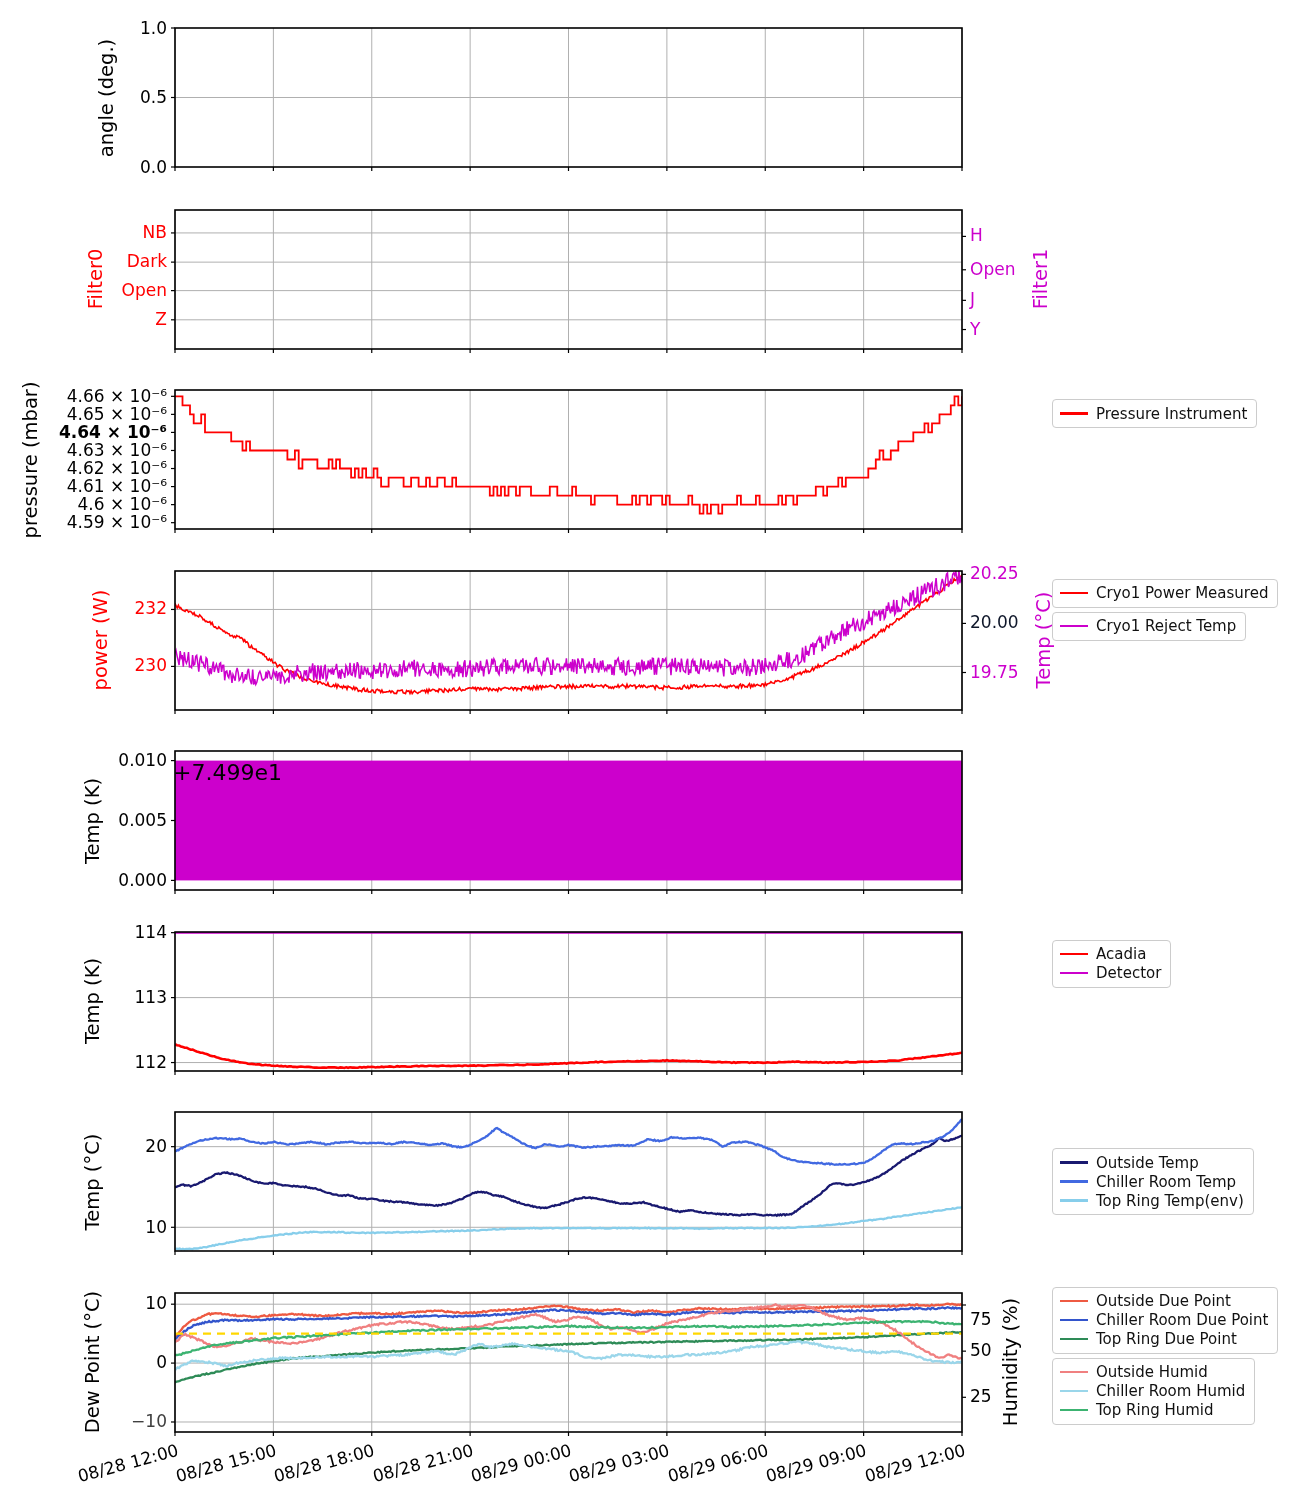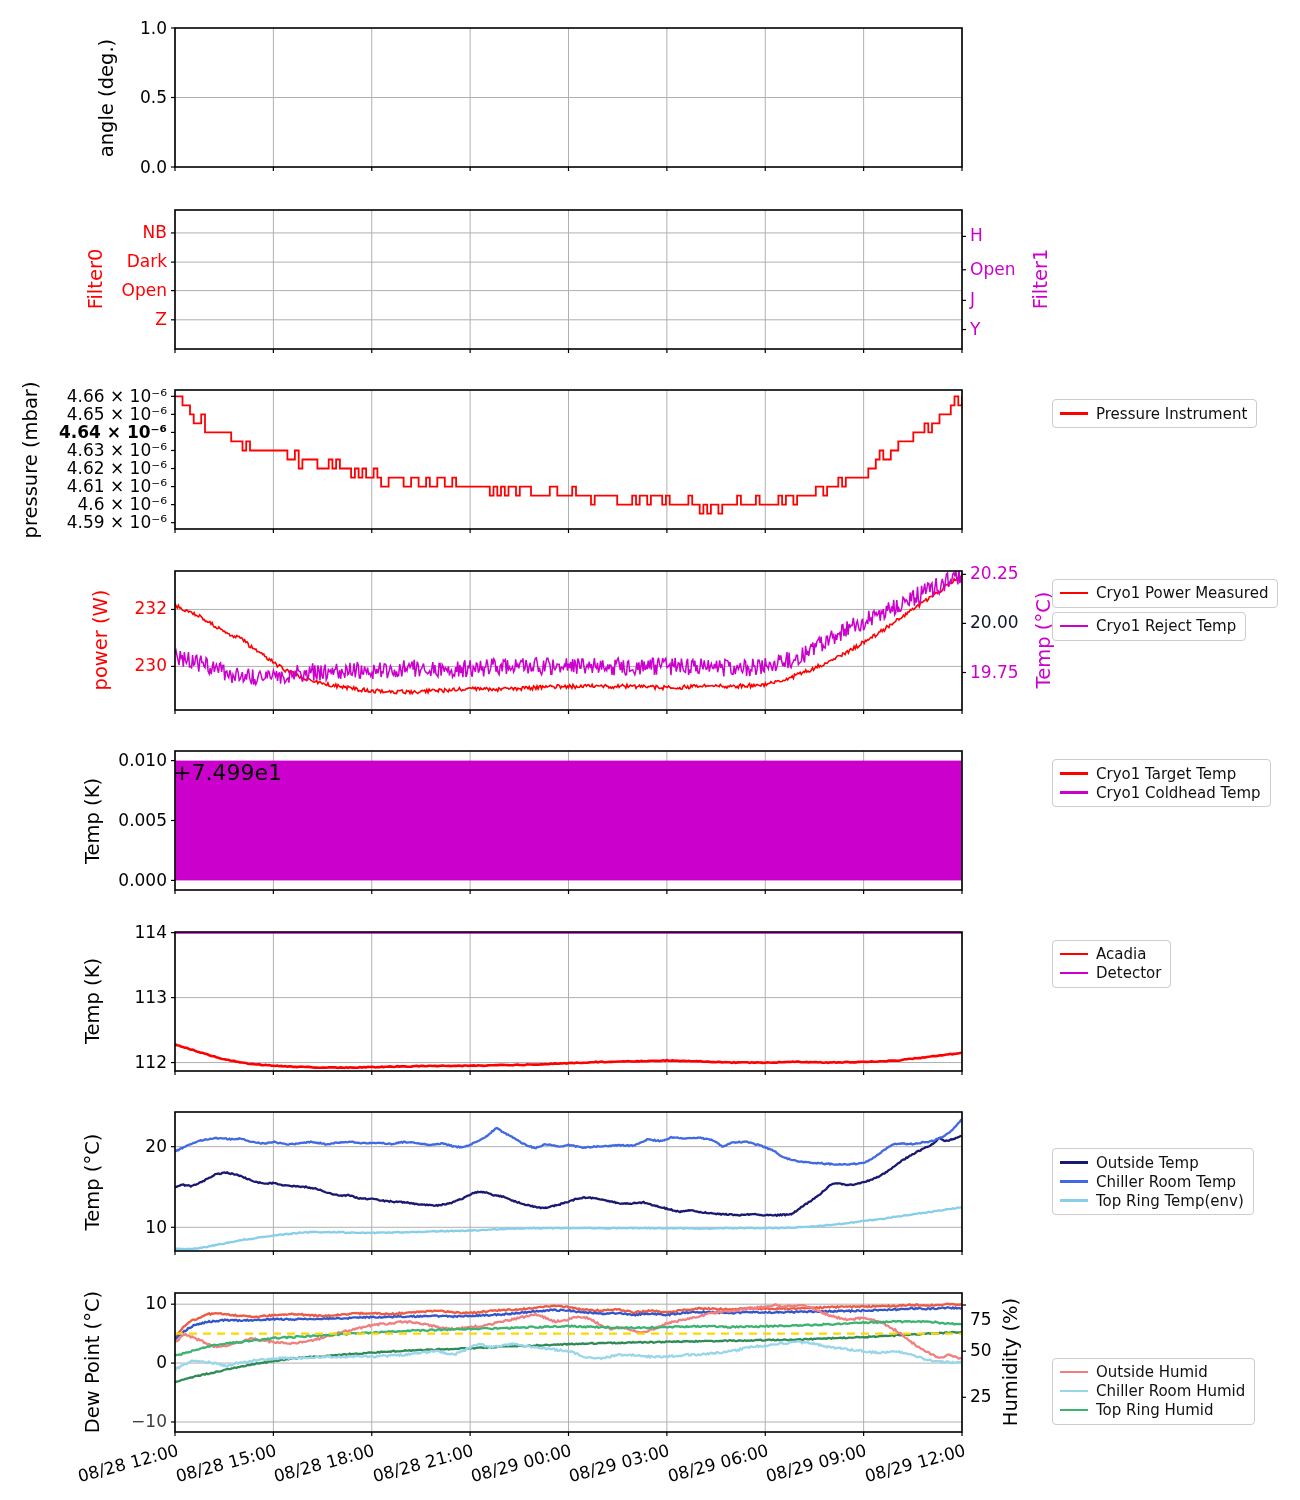--- a/index.html
+++ b/index.html
@@ -386,30 +386,20 @@
         <span class="lgline" style="background: rgb(255, 0, 0);"></span>
         <span class="lglabel">Cryo1 Power Measured</span>
       </div>
     </div>
     <div class="legendbox" style="left: 1052px; top: 611.5px;">
       <div class="lgrow">
         <span class="lgline" style="background: rgb(204, 0, 204);"></span>
         <span class="lglabel">Cryo1 Reject Temp</span>
       </div>
     </div>
-    <div class="legendbox" style="left: 1052px; top: 759px;">
-      <div class="lgrow">
-        <span class="lgline" style="background: rgb(255, 0, 0);"></span>
-        <span class="lglabel">Cryo1 Target Temp</span>
-      </div>
-      <div class="lgrow">
-        <span class="lgline" style="background: rgb(204, 0, 204);"></span>
-        <span class="lglabel">Cryo1 Coldhead Temp</span>
-      </div>
-    </div>
     <div class="legendbox" style="left: 1052px; top: 939.5px;">
       <div class="lgrow">
         <span class="lgline" style="background: rgb(255, 0, 0);"></span>
         <span class="lglabel">Acadia</span>
       </div>
       <div class="lgrow">
         <span class="lgline" style="background: rgb(204, 0, 204);"></span>
         <span class="lglabel">Detector</span>
       </div>
     </div>
@@ -418,20 +408,34 @@
         <span class="lgline" style="background: rgb(25, 25, 112);"></span>
         <span class="lglabel">Outside Temp</span>
       </div>
       <div class="lgrow">
         <span class="lgline" style="background: rgb(65, 105, 225);"></span>
         <span class="lglabel">Chiller Room Temp</span>
       </div>
       <div class="lgrow">
         <span class="lgline" style="background: rgb(135, 206, 235);"></span>
         <span class="lglabel">Top Ring Temp(env)</span>
+      </div>
+    </div>
+    <div class="legendbox" style="left: 1052px; top: 1286.5px;">
+      <div class="lgrow">
+        <span class="lgline" style="background: rgb(238, 90, 66);"></span>
+        <span class="lglabel">Outside Due Point</span>
+      </div>
+      <div class="lgrow">
+        <span class="lgline" style="background: rgb(51, 85, 204);"></span>
+        <span class="lglabel">Chiller Room Due Point</span>
+      </div>
+      <div class="lgrow">
+        <span class="lgline" style="background: rgb(46, 139, 87);"></span>
+        <span class="lglabel">Top Ring Due Point</span>
       </div>
     </div>
     <div class="legendbox" style="left: 1052px; top: 1357.5px;">
       <div class="lgrow">
         <span class="lgline" style="background: rgb(240, 128, 128);"></span>
         <span class="lglabel">Outside Humid</span>
       </div>
       <div class="lgrow">
         <span class="lgline" style="background: rgb(154, 214, 234);"></span>
         <span class="lglabel">Chiller Room Humid</span>

